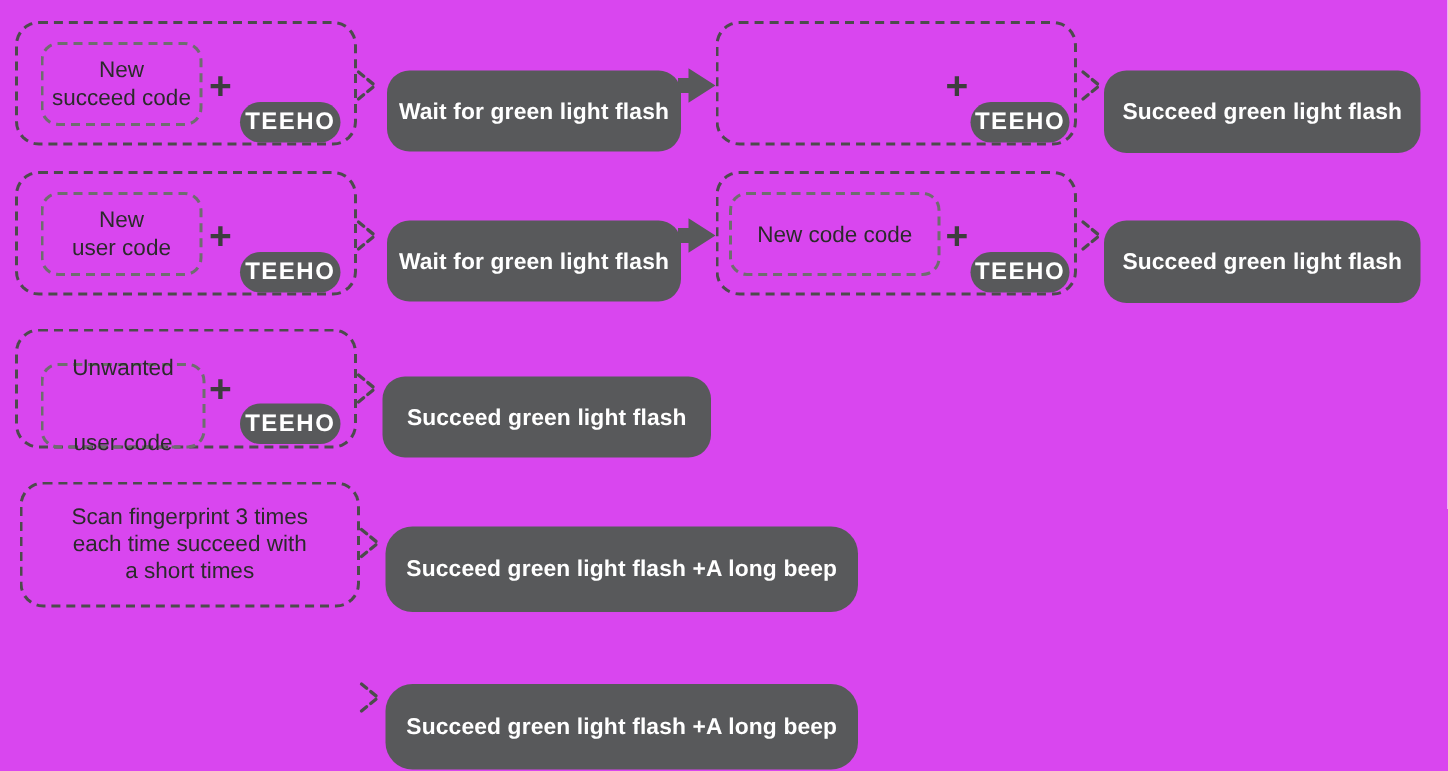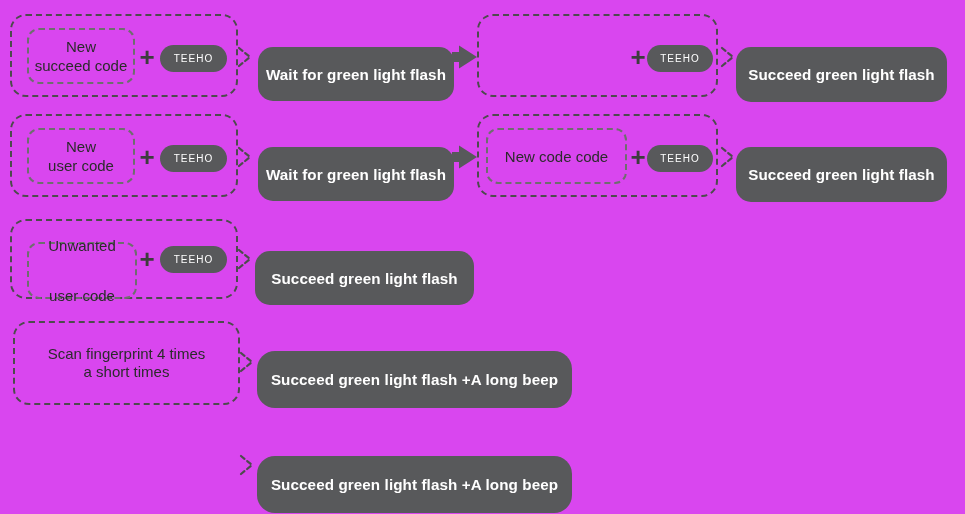--- a/index.html
+++ b/index.html
@@ -23,21 +23,21 @@
   .inner .ln{display:block;white-space:nowrap;}
   .darkbox{
     background:var(--box-gray);border-radius:15px;
     display:flex;align-items:center;justify-content:center;
     color:var(--white);font-weight:600;font-size:15.2px;
     white-space:nowrap;padding:0 4px;letter-spacing:0.1px;margin-top:19px;
   }
   .pill{
     background:var(--box-gray);border-radius:14px;
     display:flex;align-items:center;justify-content:center;
-    color:var(--white);font-weight:normal;font-size:10px;letter-spacing:1px;
+    color:var(--white);font-weight:bold;font-size:16px;letter-spacing:1px;margin-top:23px;
   }
   .plus{
     display:flex;align-items:center;justify-content:center;
     font-size:26px;font-weight:bold;color:#3d3d3d;line-height:1;
   }
   .chev,.solid-arrow{display:block;}
 </style>
 </head>
 <body>
 
@@ -96,21 +96,22 @@
     <span class="ln">user code</span>
   </div>
   <div class="abs plus" style="left:134px;top:245px;width:26px;height:28px;">+</div>
   <div class="abs pill" style="left:160px;top:246px;width:67px;height:27px;">TEEHO</div>
   <svg class="abs chev" style="left:236px;top:247px;" width="18" height="24" viewBox="0 0 18 24">
       <path d="M3 3 L14 12 L3 21" fill="none" stroke="#4c4c4c" stroke-width="2.2" stroke-dasharray="4.5 3.5" stroke-linecap="round" stroke-linejoin="round"></path>
     </svg>
   <div class="abs darkbox" style="left:255px;top:232px;width:219px;height:54px;">Succeed green light flash</div>
 
   <div class="abs inner" style="left:13px;top:321px;width:227px;height:84px;border-color:var(--dash-dark);border-radius:16px;line-height:18px;">
-    <span class="ln">Scan fingerprint 4 times</span>
+    <span class="ln">Scan fingerprint 3 times</span>
+    <span class="ln">each time succeed with</span>
     <span class="ln">a short times</span>
   </div>
   <svg class="abs chev" style="left:238px;top:350px;" width="18" height="24" viewBox="0 0 18 24">
       <path d="M3 3 L14 12 L3 21" fill="none" stroke="#4c4c4c" stroke-width="2.2" stroke-dasharray="4.5 3.5" stroke-linecap="round" stroke-linejoin="round"></path>
     </svg>
   <div class="abs darkbox" style="left:257px;top:332px;width:315px;height:57px;border-radius:18px;">Succeed green light flash +A long beep</div>
 
   <svg class="abs chev" style="left:238px;top:453px;" width="18" height="24" viewBox="0 0 18 24">
       <path d="M3 3 L14 12 L3 21" fill="none" stroke="#4c4c4c" stroke-width="2.2" stroke-dasharray="4.5 3.5" stroke-linecap="round" stroke-linejoin="round"></path>
     </svg>

